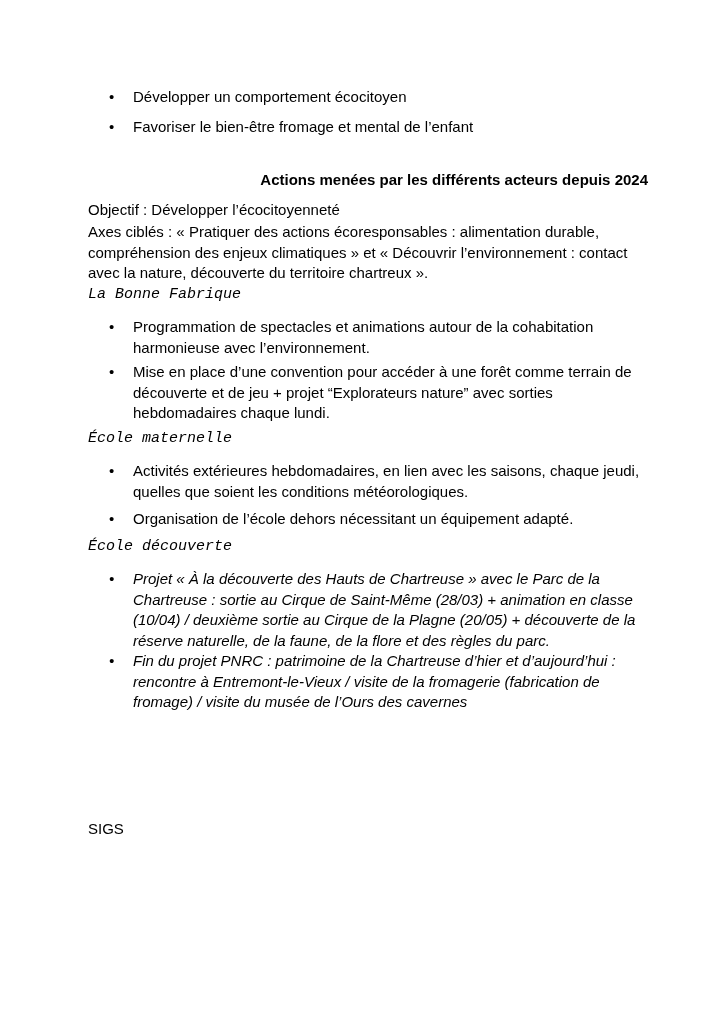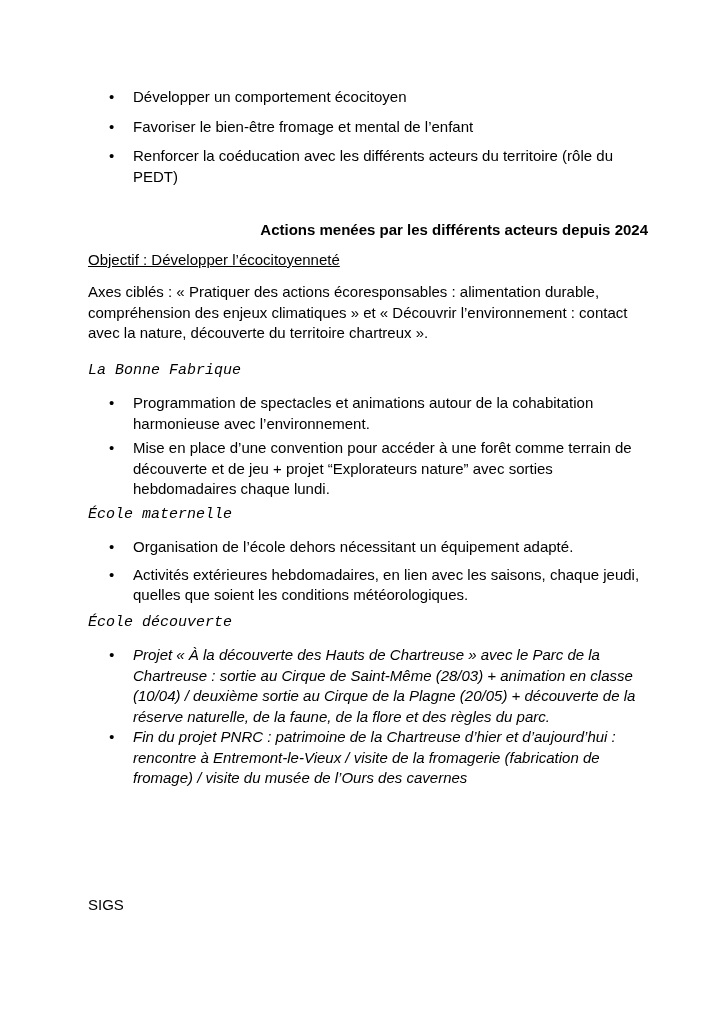--- a/index.html
+++ b/index.html
@@ -42,62 +42,60 @@
   ul.bullet-list.gap-none li  { margin-bottom: 0; font-style: italic; }
   ul.bullet-list.after-gap    { margin-bottom: 5px; }
 
   .heading {
     font-weight: bold;
     margin-top: 33px;
     margin-bottom: 9px;
     text-align: right;
   }
   .objective {
-    text-decoration: underline;
-    margin-bottom: 12px;
+    margin-bottom: 2px;
   }
   .body-par {
-    margin-bottom: 17px;
+    margin-bottom: 1px;
   }
   .actor-title {
     font-style: italic;
     margin-bottom: 12px;
     font-family: Liberation Mono, monospace;
   }
   .signature {
     margin-top: 106px;
   }
 </style>
 </head>
 <body>
 
 <div class="page">
 
   <ul class="bullet-list">
     <li>Développer un comportement écocitoyen</li>
     <li>Favoriser le bien-être fromage et mental de l’enfant</li>
-    <li>Renforcer la coéducation avec les différents acteurs du territoire (rôle du PEDT)</li>
   </ul>
 
   <p class="heading">Actions menées par les différents acteurs depuis 2024</p>
 
   <p class="objective">Objectif : Développer l’écocitoyenneté</p>
 
   <p class="body-par">Axes ciblés : « Pratiquer des actions écoresponsables : alimentation durable, compréhension des enjeux climatiques » et « Découvrir l’environnement : contact avec la nature, découverte du territoire chartreux ».</p>
 
   <p class="actor-title">La Bonne Fabrique</p>
   <ul class="bullet-list gap-small after-gap">
     <li>Programmation de spectacles et animations autour de la cohabitation harmonieuse avec l’environnement.</li>
     <li>Mise en place d’une convention pour accéder à une forêt comme terrain de découverte et de jeu + projet “Explorateurs nature” avec sorties hebdomadaires chaque lundi.</li>
   </ul>
 
   <p class="actor-title">École maternelle</p>
   <ul class="bullet-list gap-med after-gap">
+    <li>Activités extérieures hebdomadaires, en lien avec les saisons, chaque jeudi, quelles que soient les conditions météorologiques.</li>
     <li>Organisation de l’école dehors nécessitant un équipement adapté.</li>
-    <li>Activités extérieures hebdomadaires, en lien avec les saisons, chaque jeudi, quelles que soient les conditions météorologiques.</li>
   </ul>
 
   <p class="actor-title">École découverte</p>
   <ul class="bullet-list gap-none">
     <li>Projet « À la découverte des Hauts de Chartreuse » avec le Parc de la Chartreuse : sortie au Cirque de Saint-Même (28/03) + animation en classe (10/04) / deuxième sortie au Cirque de la Plagne (20/05) + découverte de la réserve naturelle, de la faune, de la flore et des règles du parc.</li>
     <li>Fin du projet PNRC : patrimoine de la Chartreuse d’hier et d’aujourd’hui : rencontre à Entremont-le-Vieux / visite de la fromagerie (fabrication de fromage) / visite du musée de l’Ours des cavernes</li>
   </ul>
 
   <p class="signature">SIGS</p>
 

